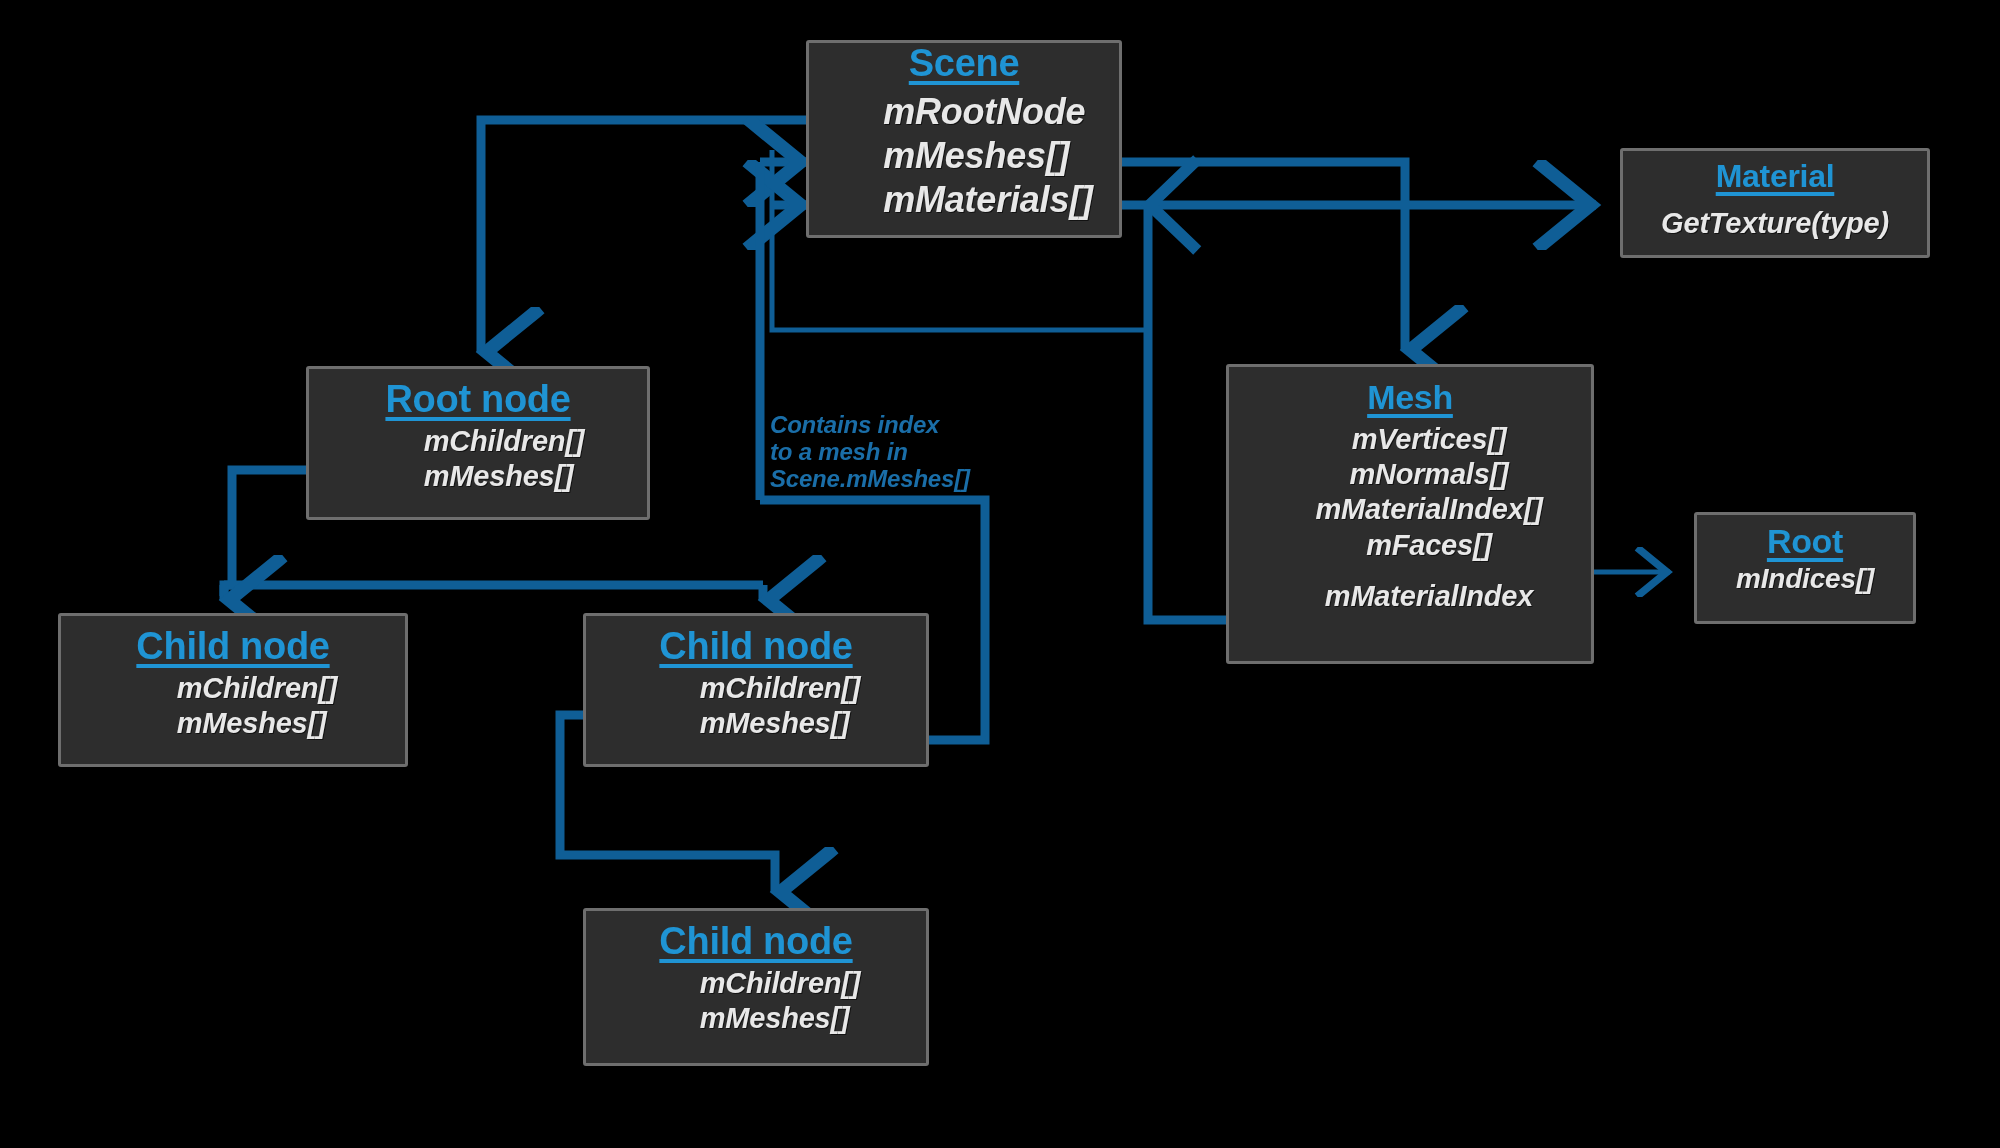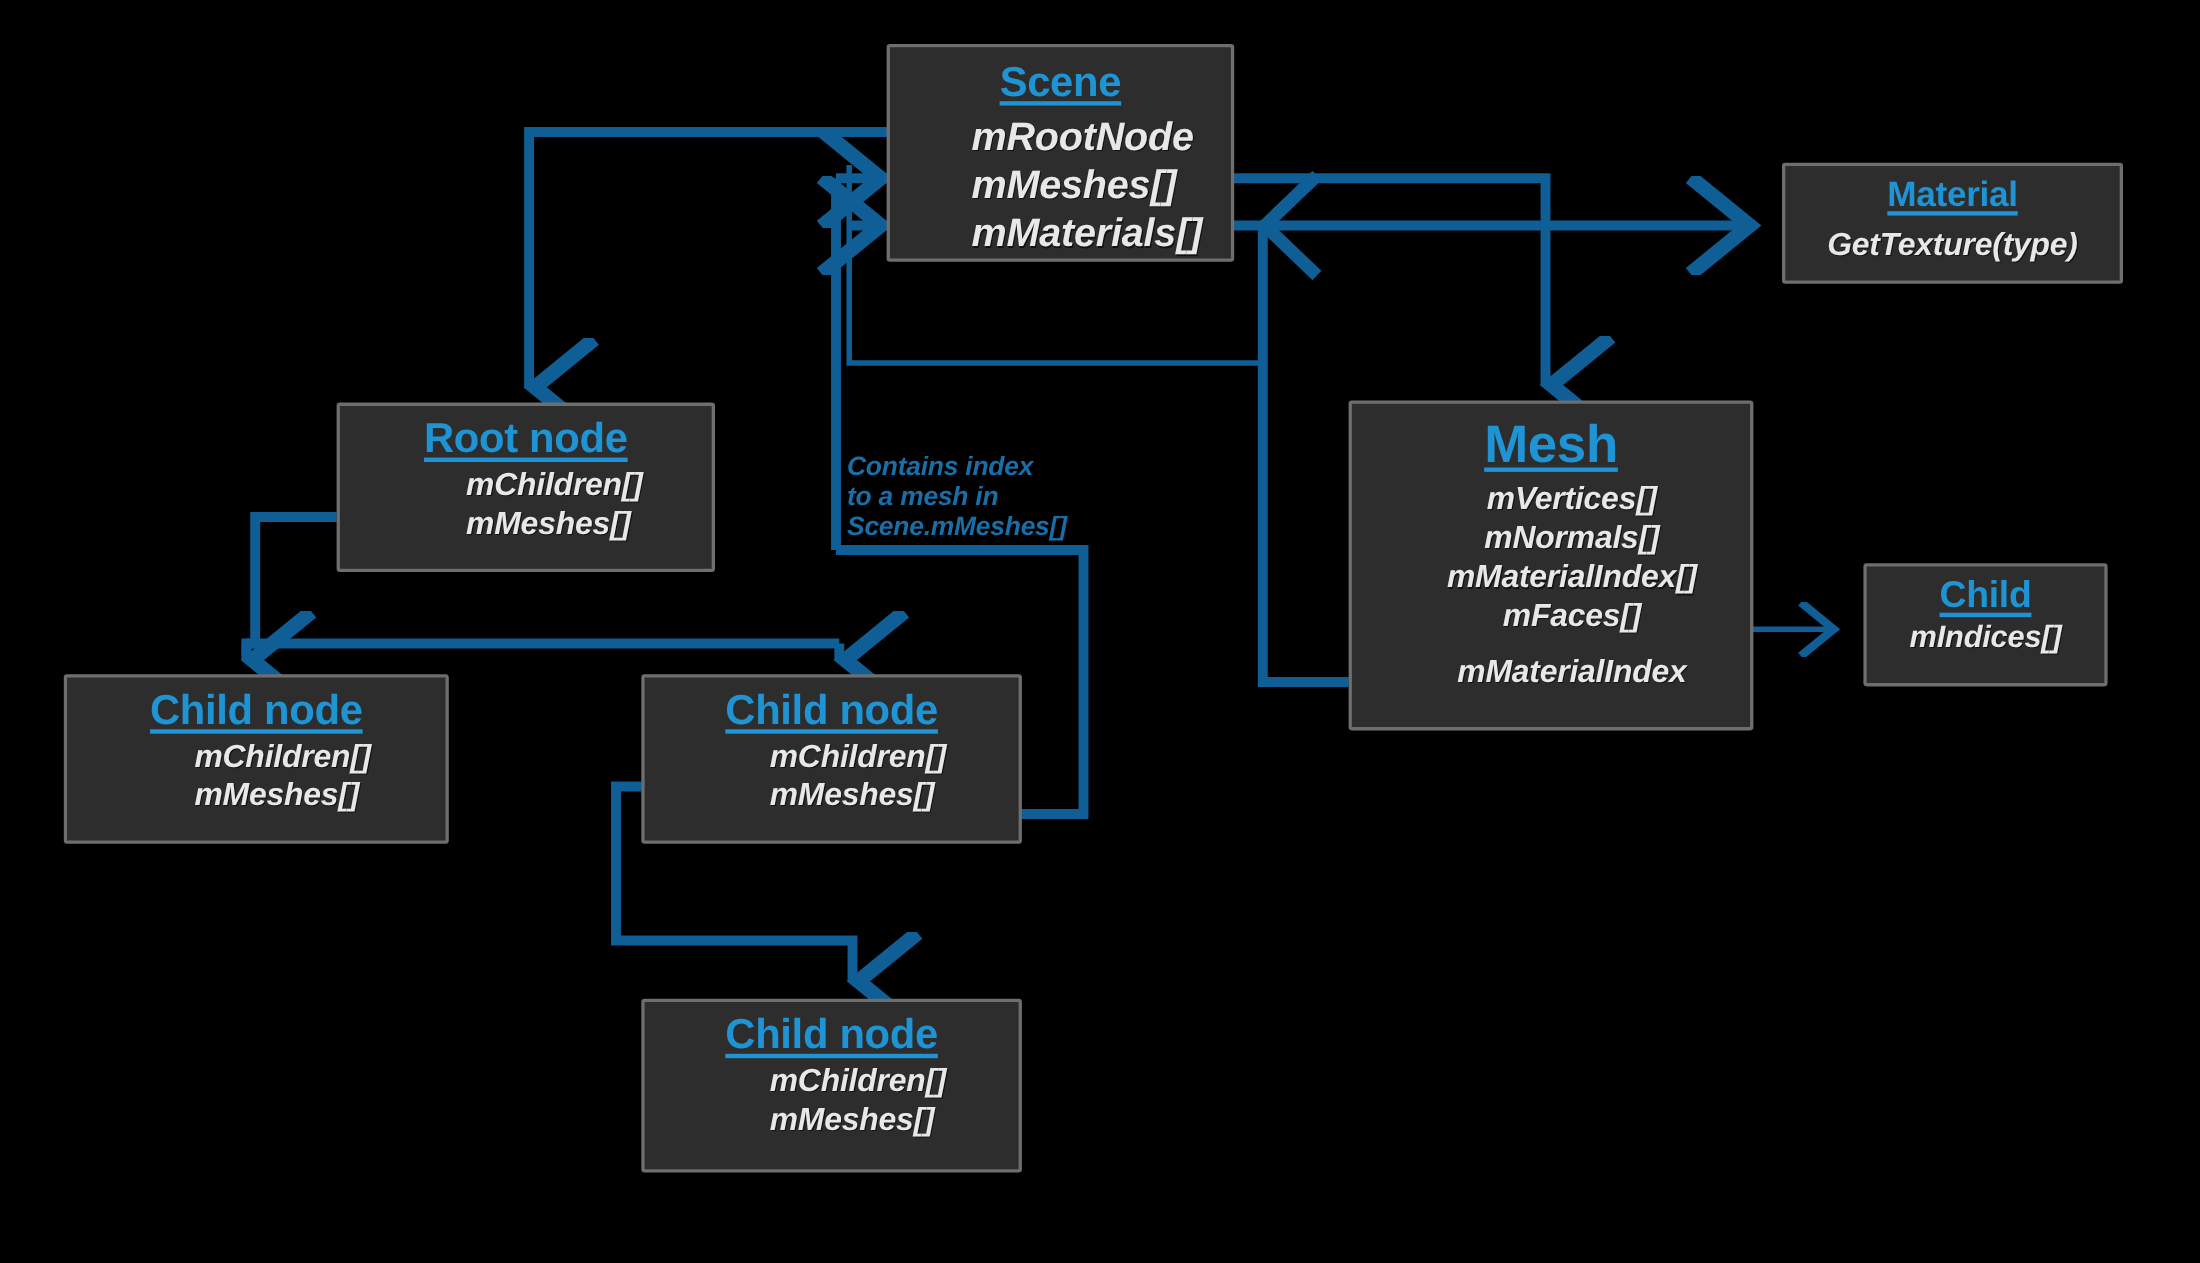--- a/index.html
+++ b/index.html
@@ -51,29 +51,29 @@
   
   #scene      {left:806px;  top:40px;  width:316px; height:198px;}
   #material   {left:1620px; top:148px; width:310px; height:110px;}
   #mesh       {left:1226px; top:364px; width:368px; height:300px;}
   #face       {left:1694px; top:512px; width:222px; height:112px;}
   #rootnode   {left:306px;  top:366px; width:344px; height:154px;}
   #child1     {left:58px;   top:613px; width:350px; height:154px;}
   #child2     {left:583px;  top:613px; width:346px; height:154px;}
   #child3     {left:583px;  top:908px; width:346px; height:158px;}
 
-  #scene .title    {font-size:38px;margin-top:12px;}
+  #scene .title    {font-size:38px;}
   #scene .field    {font-size:36px;}
   #scene .fields   {margin-top:6px;margin-left:48px;}
 
   #material .title {font-size:32px;margin-top:8px;}
   #material .field {font-size:29px;}
   #material .fields{margin-top:12px;}
 
-  #mesh .title     {font-size:48px;margin-top:12px;}
+  #mesh .title     {font-size:34px;margin-top:12px;}
   #mesh .field     {font-size:29px;text-align:center;}
   #mesh .fields    {margin-top:6px;margin-left:38px;}
   #mesh .field.gap {margin-top:16px;}
 
   #face .title     {font-size:34px;margin-top:8px;}
   #face .field     {font-size:28px;}
   #face .fields    {margin-top:2px;}
 
   #rootnode .title {font-size:38px;margin-top:10px;}
   #rootnode .field {font-size:29px;}
@@ -162,21 +162,21 @@
     <div class="fields">
       <div class="field">mVertices[]</div>
       <div class="field">mNormals[]</div>
       <div class="field">mMaterialIndex[]</div>
       <div class="field">mFaces[]</div>
       <div class="field gap">mMaterialIndex</div>
     </div>
   </div>
 
   <div class="node" id="face">
-    <div class="title">Child</div>
+    <div class="title">Root</div>
     <div class="fields">
       <div class="field">mIndices[]</div>
     </div>
   </div>
 
   <div class="node" id="rootnode">
     <div class="title">Root node</div>
     <div class="fields">
       <div class="field">mChildren[]</div>
       <div class="field">mMeshes[]</div>

